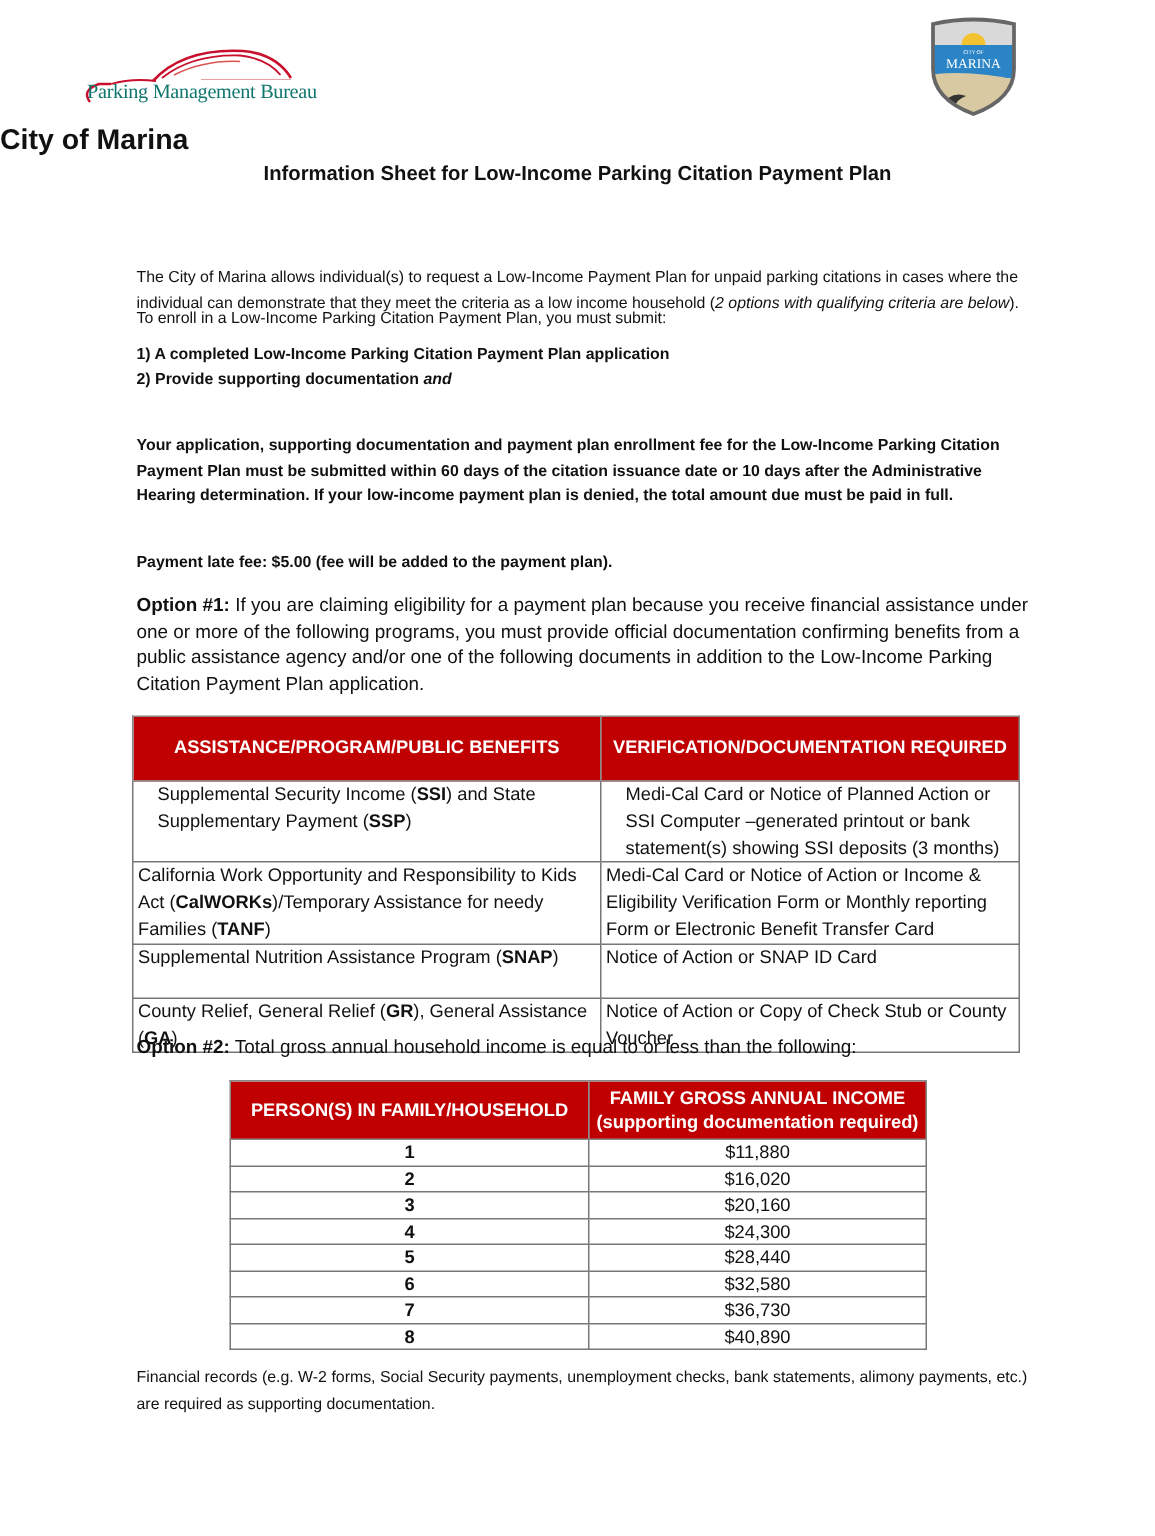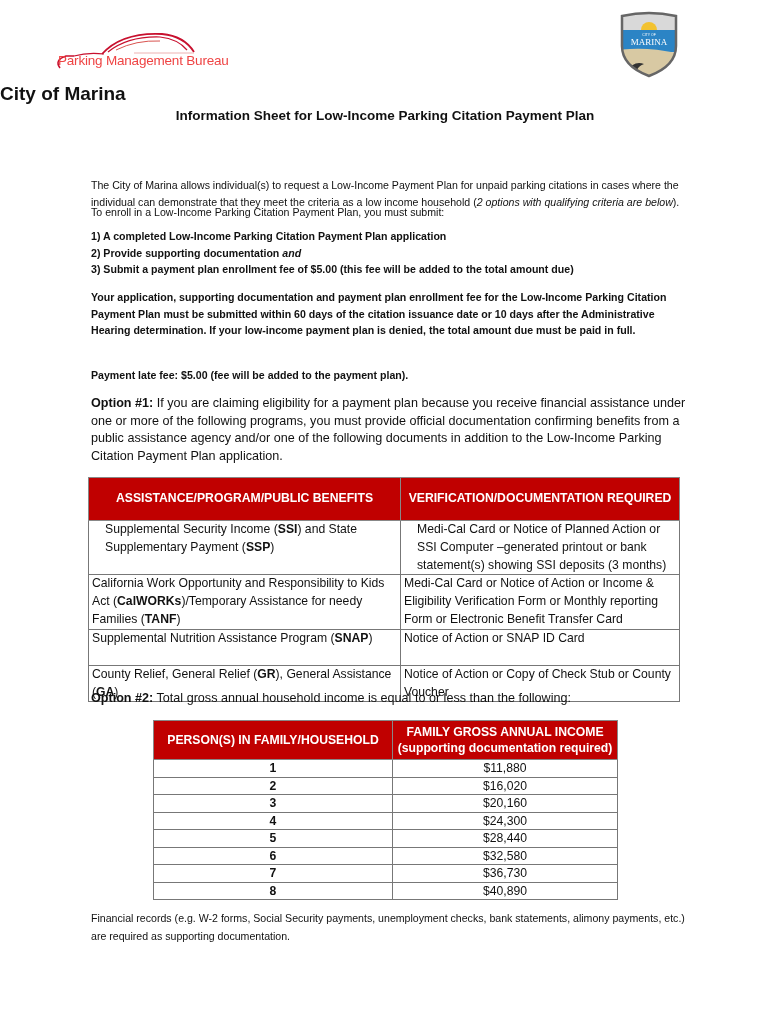--- a/index.html
+++ b/index.html
@@ -6,22 +6,22 @@
   body {
     width: 770px; height: 1024px; position: relative; overflow: hidden;
     font-family: "Liberation Sans", sans-serif; color: #111;
   }
   .page { position: absolute; left: 0; top: 0; width: 770px; height: 1024px; }
 
   
   .logo-pmb { position: absolute; left: 44px; top: 26px; width: 200px; height: 46px; }
   .logo-pmb svg { position: absolute; left: 0; top: 0; }
   .logo-pmb .pmb-text {
-    position: absolute; left: 14px; top: 27px; font-size: 13.5px; color: #ef4444;
-    font-family: Liberation Sans, sans-serif; letter-spacing: -0.2px; white-space: nowrap;
+    position: absolute; left: 14px; top: 27px; font-size: 13.5px; color: #0f766e;
+    font-family: Liberation Serif, serif; letter-spacing: -0.2px; white-space: nowrap;
   }
   .logo-marina { position: absolute; left: 618px; top: 10px; width: 62px; height: 68px; }
 
   .title {
     position: absolute; left: 0; width: 740px; top: 83px; text-align: left;
     font-size: 19px; font-weight: bold;
   }
   .subtitle {
     position: absolute; left: 0; width: 770px; top: 108px; text-align: center;
     font-size: 13.5px; font-weight: bold;
@@ -116,21 +116,20 @@
   <div class="title">City of Marina</div>
   <div class="subtitle">Information Sheet for Low-Income Parking Citation Payment Plan</div>
 
   <div class="para p-intro"><span>The City of Marina allows individual(s) to request a Low-Income Payment Plan for unpaid parking citations in cases where the individual can demonstrate that they meet the criteria as a low income household (</span><i>2 options with qualifying criteria are below</i><span>).</span></div>
 
   <div class="para p-enroll">To enroll in a Low-Income Parking Citation Payment Plan, you must submit:</div>
 
   <div class="para p-steps">
     <div><span>1) A completed Low-Income Parking Citation Payment Plan application</span></div>
     <div><span>2) Provide supporting documentation </span><i>and</i></div>
-    <div><span>3) Submit a payment plan enrollment fee of $5.00 (this fee will be added to the total amount due)</span></div>
   </div>
 
   <div class="para p-deadline">Your application, supporting documentation and payment plan enrollment fee for the Low-Income Parking Citation Payment Plan must be submitted within 60 days of the citation issuance date or 10 days after the Administrative Hearing determination. If your low-income payment plan is denied, the total amount due must be paid in full.</div>
 
   <div class="para p-latefee">Payment late fee: $5.00 (fee will be added to the payment plan).</div>
 
   <div class="option1"><b>Option #1:</b><span> If you are claiming eligibility for a payment plan because you receive financial assistance under one or more of the following programs, you must provide official documentation confirming benefits from a public assistance agency and/or one of the following documents in addition to the Low-Income Parking Citation Payment Plan application.</span></div>
 
   <table class="tbl1">
     <thead>

